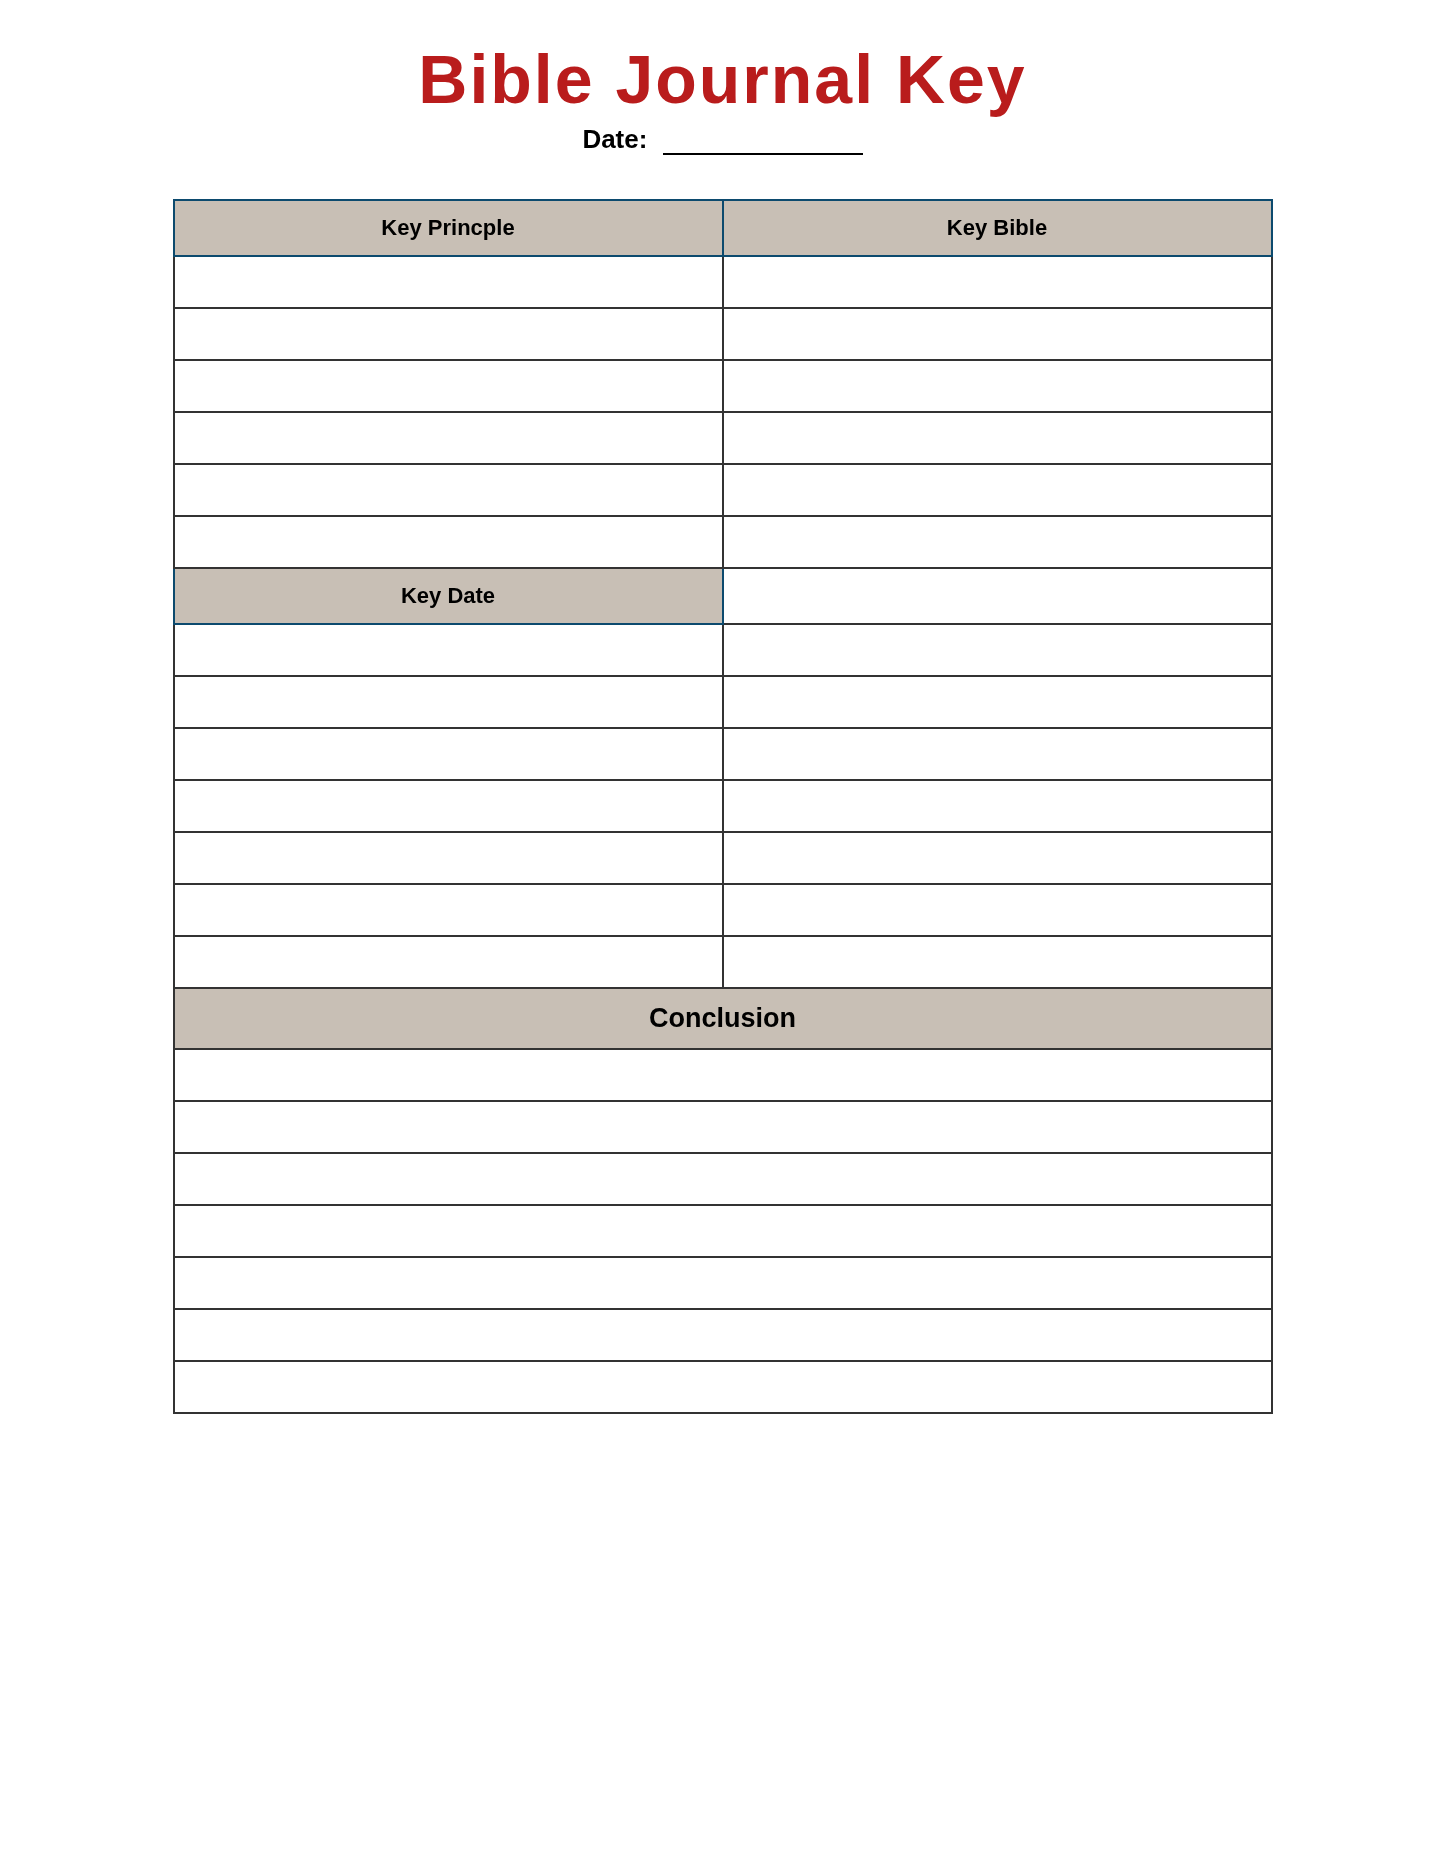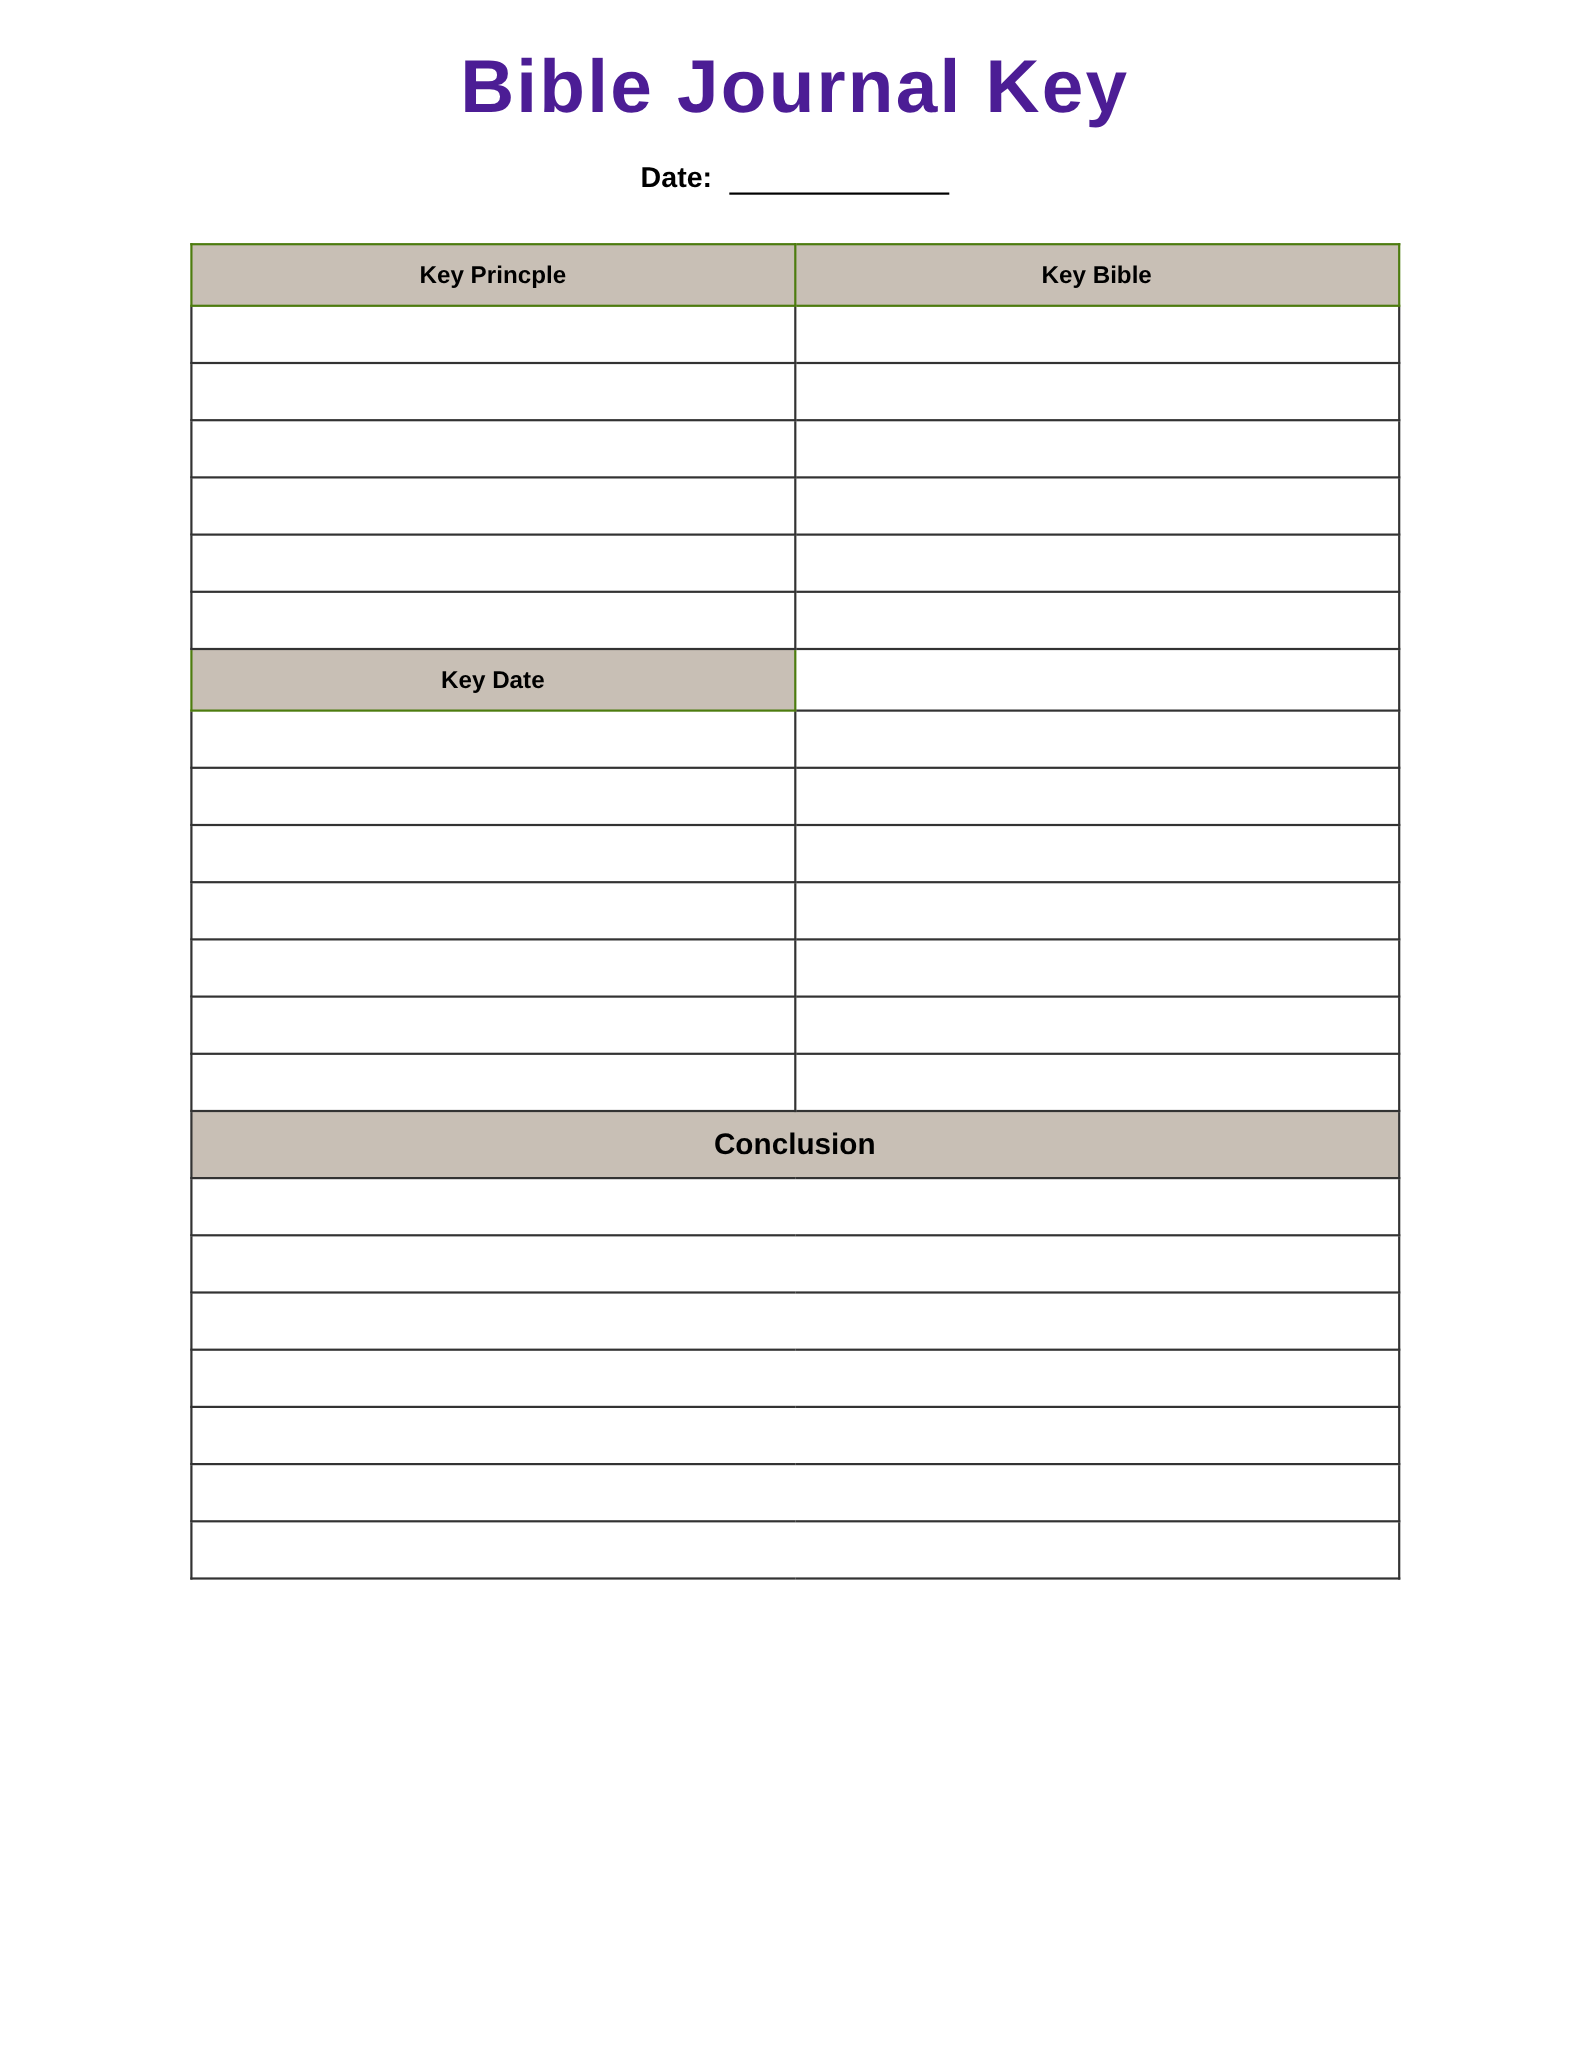--- a/index.html
+++ b/index.html
@@ -23,22 +23,22 @@
       width: 100%;
       max-width: 1100px;
       margin: 0 auto;
     }
 
     .page-title {
       text-align: center;
       font-size: 68px;
       font-weight: 900;
       font-family: Arial, sans-serif;
-      color: #4c1d95;
-      margin-bottom: 26px;
+      color: #b91c1c;
+      margin-bottom: 4px;
       letter-spacing: 2px;
     }
 
     .date-row {
       text-align: center;
       font-size: 26px;
       font-weight: bold;
       margin-bottom: 44px;
       color: #000;
     }
@@ -56,21 +56,21 @@
       border-collapse: collapse;
       border: 2px solid #333;
     }
 
     .header-cell {
       background-color: #c8bfb5;
       font-weight: bold;
       font-size: 22px;
       text-align: center;
       padding: 14px 10px;
-      border: 2px solid #4d7c0f;
+      border: 2px solid #0c4a6e;
       color: #000;
     }
 
     .data-cell {
       border: 2px solid #333;
       padding: 0;
       height: 52px;
     }
 
     .data-cell-input {

